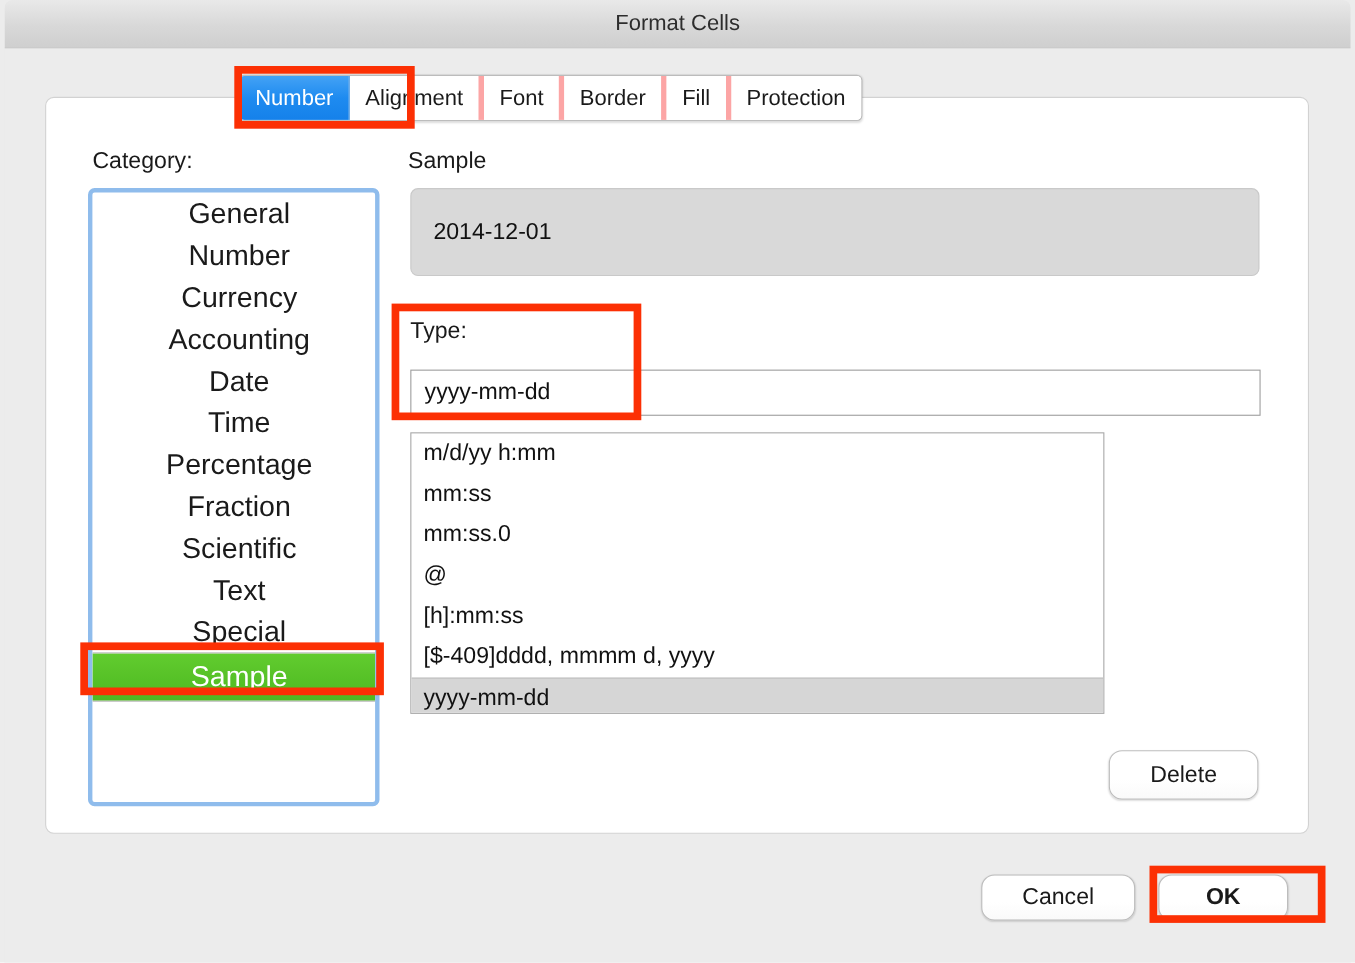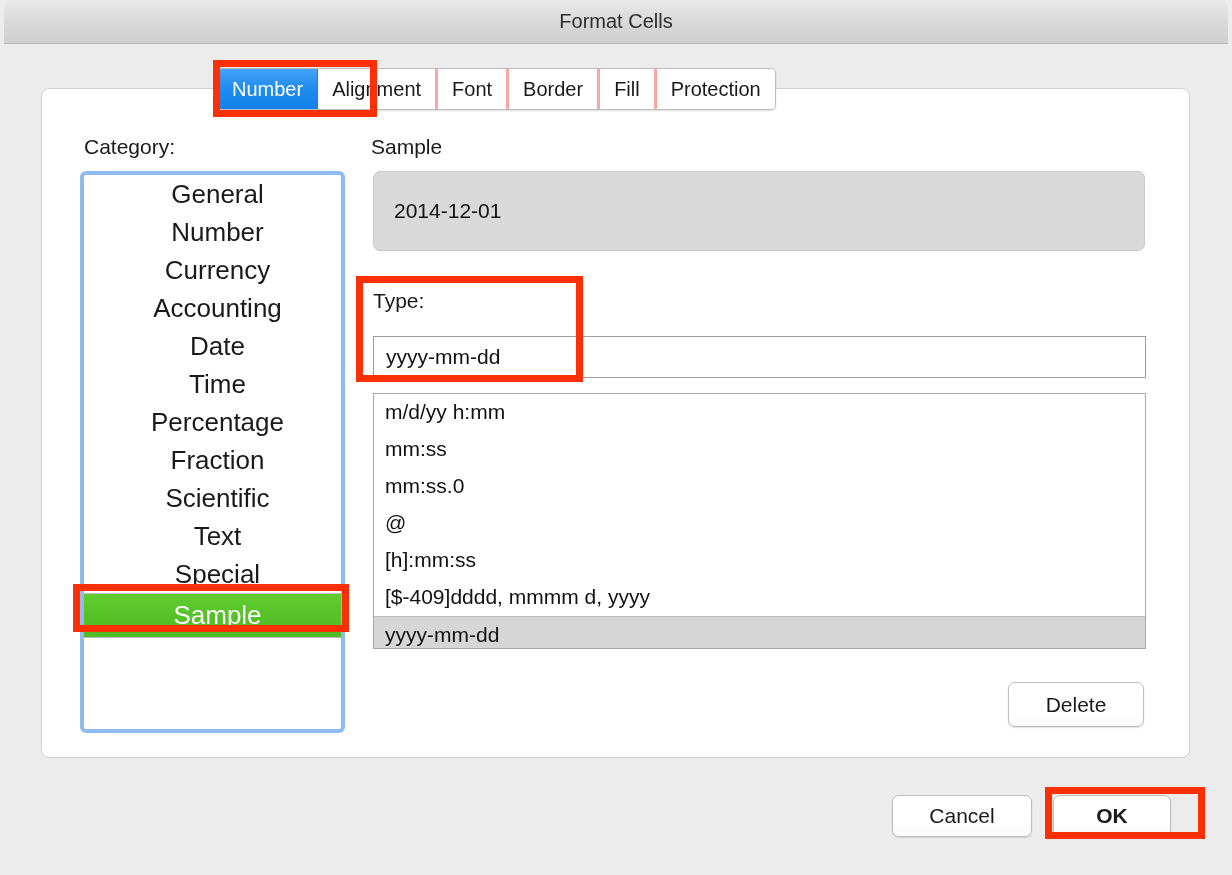--- a/index.html
+++ b/index.html
@@ -68,21 +68,21 @@
     z-index: 5;
   }
   .tab {
     display: flex;
     align-items: center;
     justify-content: center;
     padding: 0 14px;
     font-size: 20px;
     color: #1a1a1a;
     background: #ffffff;
-    border-right: 3px solid #fca5a5;
+    border-right: 5px solid #fca5a5;
     box-sizing: border-box;
     white-space: nowrap;
   }
   .tab:last-child { border-right: none; }
   .tab.active {
     background: linear-gradient(to bottom, #44a2f5 0%, #1e8bf0 50%, #1581ea 100%);
     color: #ffffff;
     border-right: 1px solid #1d7fdc;
   }
 
@@ -182,21 +182,21 @@
     font-size: 21px;
     color: #111111;
     white-space: nowrap;
   }
 
   
   #format-listbox {
     position: absolute;
     left: 331px;
     top: 304px;
-    width: 773px;
+    width: 631px;
     height: 256px;
     background: #ffffff;
     border: 1px solid #a8a8a8;
     box-sizing: border-box;
     overflow: hidden;
   }
   .fmt-item {
     height: 37px;
     line-height: 36px;
     padding-left: 11px;
@@ -209,21 +209,21 @@
     background: #d6d6d6;
     border-top: 1px solid #bfbfbf;
     border-bottom: 1px solid #bfbfbf;
   }
 
   
   .btn {
     position: absolute;
     background: linear-gradient(to bottom, #ffffff 0%, #ffffff 60%, #fafafa 100%);
     border: 1px solid #bdbdbd;
-    border-radius: 7px;
+    border-radius: 12px;
     box-shadow: 0 1px 1.5px rgba(0,0,0,0.13);
     font-size: 21px;
     color: #1a1a1a;
     display: flex;
     align-items: center;
     justify-content: center;
     box-sizing: border-box;
   }
   #delete-button {
     left: 966px;

